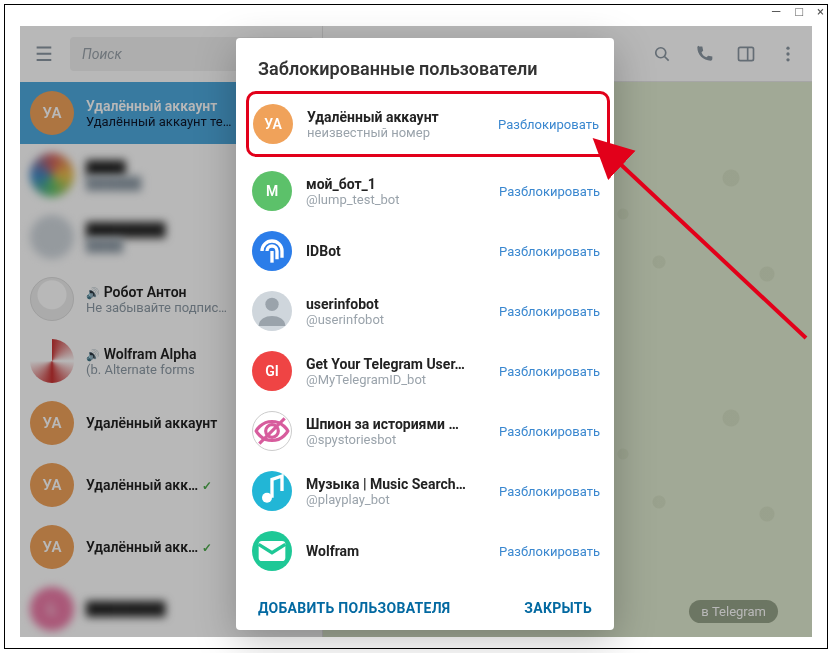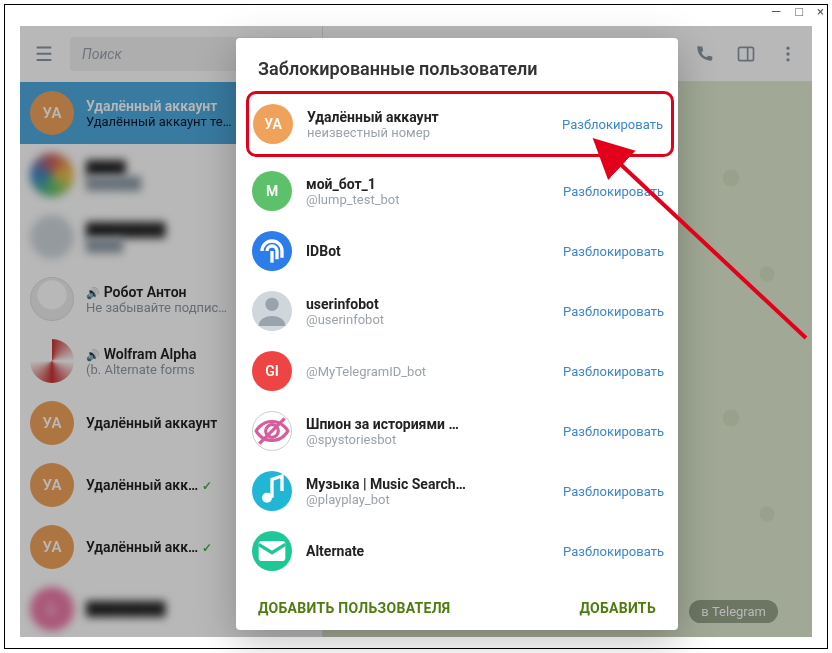--- a/index.html
+++ b/index.html
@@ -48,33 +48,33 @@
                       radial-gradient(circle at 85% 80%, rgba(150,170,130,.15) 0 7px, transparent 8px),
                       radial-gradient(circle at 25% 55%, rgba(150,170,130,.12) 0 5px, transparent 6px);
     background-size: 240px 240px;
   }
   .chip { position:absolute; bottom:14px; right:34px; background:rgba(60,80,50,.45); color:#fff; font-size:13px; padding:4px 12px; border-radius:14px; }
 
   
   .scrim { position:absolute; inset:26px 20px 16px 20px; background:rgba(0,0,0,0.28); z-index:5; }
 
   
-  .modal { position:absolute; top:38px; left:236px; width:442px; height:592px; background:#fff; z-index:10; box-shadow:0 10px 40px rgba(0,0,0,.25); display:flex; flex-direction:column; border-radius:4px; }
+  .modal { position:absolute; top:38px; left:236px; width:378px; height:592px; background:#fff; z-index:10; box-shadow:0 10px 40px rgba(0,0,0,.25); display:flex; flex-direction:column; border-radius:4px; }
   .modal-title { padding:20px 22px 10px; font-size:18px; font-weight:600; color:#333; }
   .modal-list { flex:1; overflow:hidden; padding:4px 6px 0 12px; }
   .row { display:flex; align-items:center; gap:14px; padding:10px 8px 10px 4px; }
   .row .avatar { width:40px; height:40px; flex:0 0 40px; font-size:14px; }
   .row-text { flex:1; min-width:0; }
   .row-name { font-size:14px; font-weight:700; color:#222; white-space:nowrap; overflow:hidden; text-overflow:ellipsis; }
   .row-sub { font-size:13px; color:#9aa3ab; }
   .row-action { color:#3a87cf; font-size:13px; cursor:pointer; }
 
   .highlight-box { border:3px solid #e2001a; border-radius:10px; margin:-2px -2px 4px -2px; padding-right:8px; }
 
-  .modal-footer { display:flex; justify-content:space-between; padding:14px 22px; font-size:14px; font-weight:700; color:#4d7c0f; letter-spacing:.3px; }
+  .modal-footer { display:flex; justify-content:space-between; padding:14px 22px; font-size:14px; font-weight:700; color:#0369a1; letter-spacing:.3px; }
   .modal-footer span { cursor:pointer; }
 
   
   .arrow { position:absolute; z-index:12; pointer-events:none; }
 
   
   .av-orange { background:#f0a25a; }
   .av-green  { background:#5cc16a; }
   .av-blue   { background:#2b7de9; }
   .av-grey   { background:#cfd6dc; color:#9aa3ab; }
@@ -250,20 +250,21 @@
         </div>
     <div class="row-text">
       <div class="row-name">userinfobot</div>
       <div class="row-sub">@userinfobot</div>
     </div>
     <div class="row-action">Разблокировать</div>
       </div>
       <div class="row">
     <div class="avatar av-lime">GI</div>
     <div class="row-text">
+      <div class="row-name">Get Your Telegram User…</div>
       <div class="row-sub">@MyTelegramID_bot</div>
     </div>
     <div class="row-action">Разблокировать</div>
       </div>
       <div class="row">
     <div class="avatar av-white">
           <svg xmlns="http://www.w3.org/2000/svg" viewBox="0 0 24 24" fill="none" stroke="#d75c9d" stroke-width="2">
             <circle cx="12" cy="12" r="4"></circle>
             <path d="M2 12s3-6 10-6 10 6 10 6-3 6-10 6S2 12 2 12z"></path>
             <line x1="4" y1="20" x2="20" y2="4"></line>
@@ -289,28 +290,28 @@
     <div class="row-action">Разблокировать</div>
       </div>
       <div class="row">
     <div class="avatar av-teal">
           <svg xmlns="http://www.w3.org/2000/svg" viewBox="0 0 24 24" fill="#fff">
             <rect x="4" y="6" width="16" height="12" rx="2"></rect>
             <path d="M4 8l8 5 8-5" fill="none" stroke="#1ec896" stroke-width="2"></path>
           </svg>
         </div>
     <div class="row-text">
-      <div class="row-name">Alternate</div>
+      <div class="row-name">Wolfram</div>
     </div>
     <div class="row-action">Разблокировать</div>
       </div>
     </div>
   <div class="modal-footer">
     <span>ДОБАВИТЬ ПОЛЬЗОВАТЕЛЯ</span>
-    <span>ДОБАВИТЬ</span>
+    <span>ЗАКРЫТЬ</span>
   </div>
 </div>
 
 <svg class="arrow" width="832" height="653">
   <defs>
       <marker id="ah" markerWidth="12" markerHeight="12" refX="2" refY="5" orient="auto">
     <path d="M0,0 L10,5 L0,10 z" fill="#e2001a"></path>
       </marker>
     </defs>
   <line x1="806" y1="338" x2="616" y2="160" stroke="#e2001a" stroke-width="4" marker-end="url(#ah)"></line>

